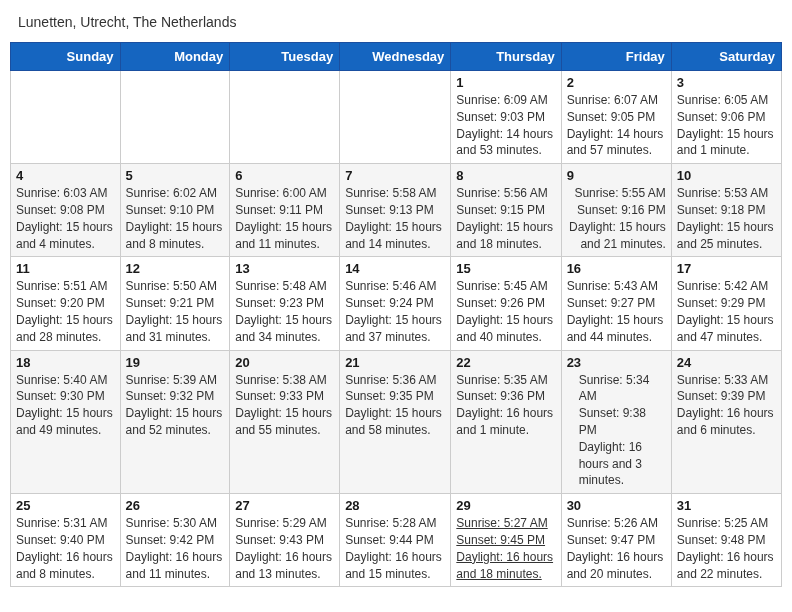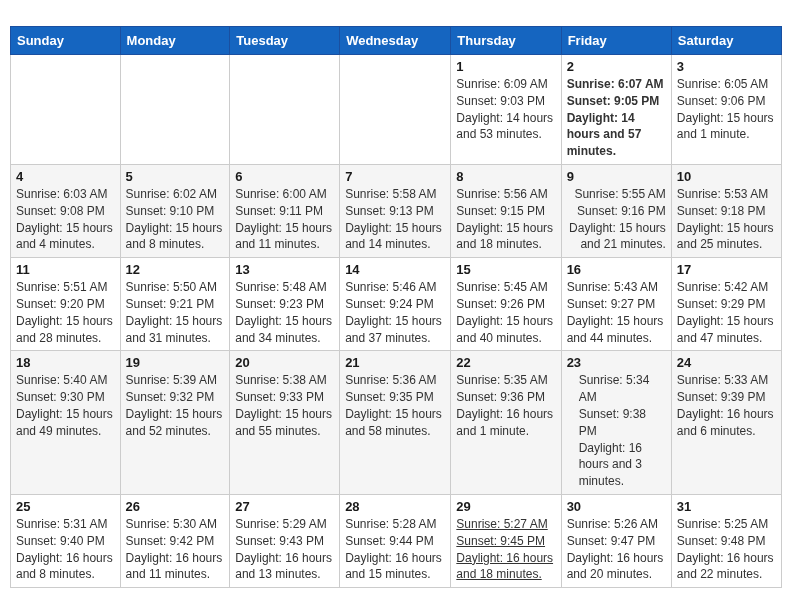--- a/index.html
+++ b/index.html
@@ -39,21 +39,21 @@
       color: #333;
     }
     .calendar {
       width: 100%;
       border-collapse: collapse;
       border: 1px solid #ccc;
     }
     .calendar th {
       background: #1565c0;
       color: #fff;
-      text-align: left;
+      text-align: right;
       padding: 6px 6px;
       font-size: 13px;
       border: 1px solid #1a4fa0;
     }
     .calendar td {
       vertical-align: top;
       padding: 4px 5px;
       border: 1px solid #ccc;
       width: 113px;
       min-height: 80px;
@@ -80,20 +80,21 @@
     }
     .calendar tr:nth-child(even) td.empty-cell {
       background: #f5f5f5;
     }
   </style>
 </head>
 <body>
 
 <div class="header">
   <div class="title-section">
+    <div class="location">Lunetten, Utrecht, The Netherlands</div>
   </div>
 </div>
 
 <table class="calendar">
   <thead>
     <tr>
     <th>Sunday</th>
         <th>Monday</th>
         <th>Tuesday</th>
         <th>Wednesday</th>
@@ -109,21 +110,21 @@
         <td class="empty-cell"></td>
         <td class="empty-cell"></td>
         <td>
           <div class="day-number">1</div>
           <div class="day-info" style="white-space: pre-line;">Sunrise: 6:09 AM
 Sunset: 9:03 PM
 Daylight: 14 hours and 53 minutes.</div>
         </td>
         <td>
           <div class="day-number">2</div>
-          <div class="day-info" style="white-space: pre-line; font-weight: bold;">Sunrise: 6:07 AM
+          <div class="day-info" style="white-space: pre-line;">Sunrise: 6:07 AM
 Sunset: 9:05 PM
 Daylight: 14 hours and 57 minutes.</div>
         </td>
         <td>
           <div class="day-number">3</div>
           <div class="day-info" style="white-space: pre-line;">Sunrise: 6:05 AM
 Sunset: 9:06 PM
 Daylight: 15 hours and 1 minute.</div>
         </td>
       </tr>

